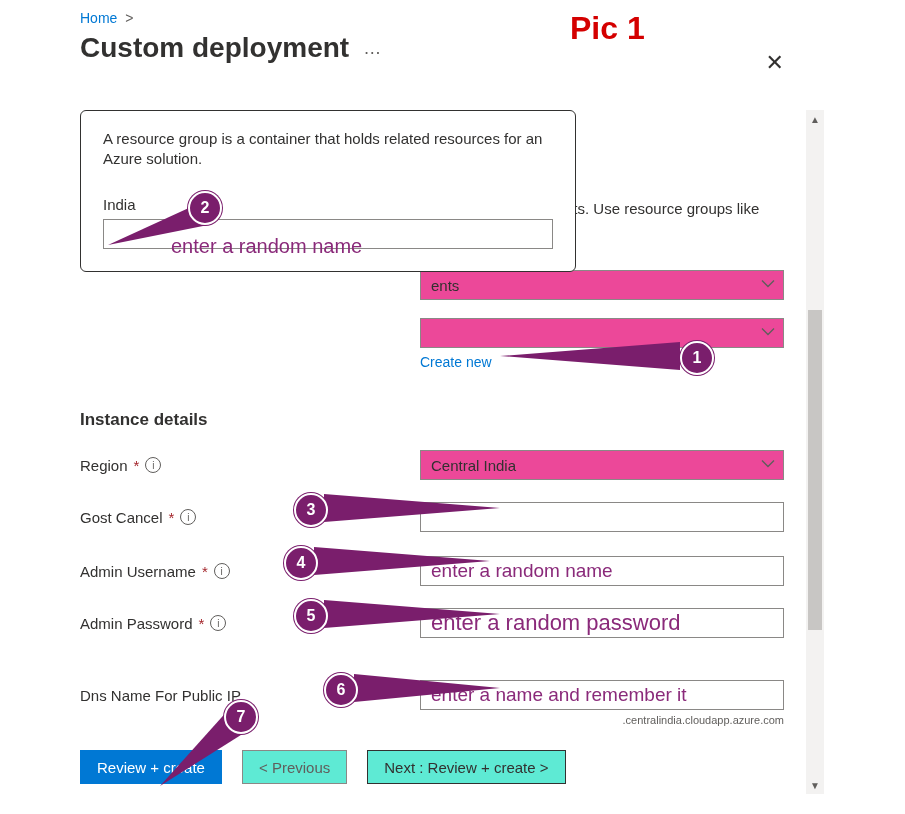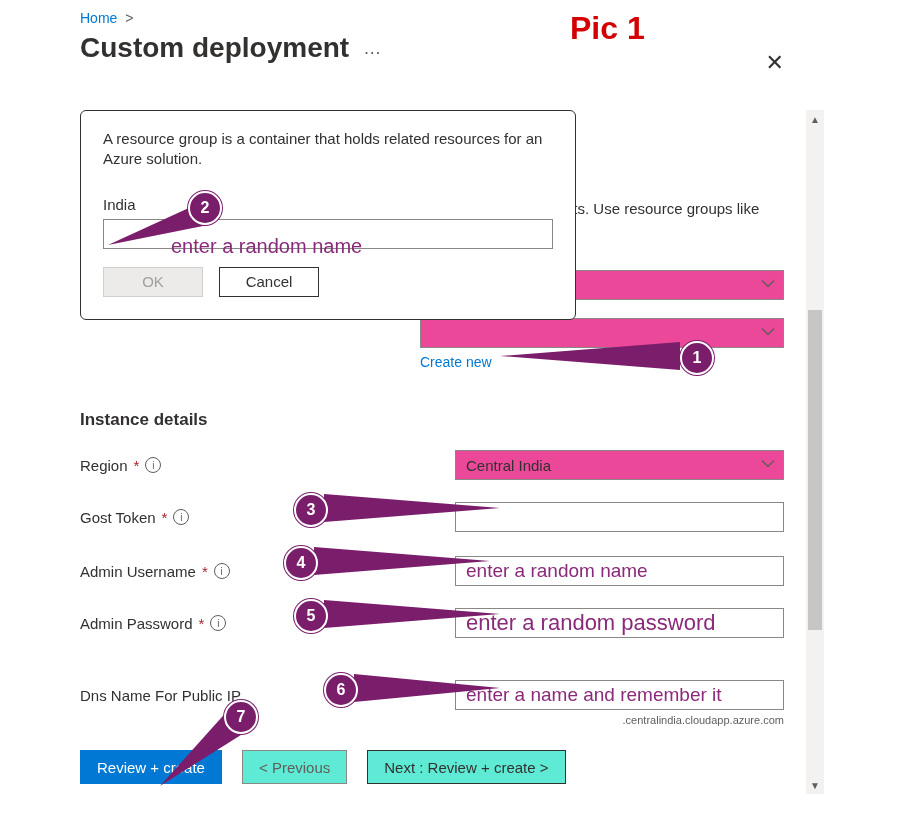--- a/index.html
+++ b/index.html
@@ -40,21 +40,21 @@
   .select-row { position:absolute; left:340px; right:0; height:30px; }
   .select-box { flex:1; border:1px solid var(--gray-border); height:30px; display:flex; align-items:center; padding:0 10px; font-size:15px; box-sizing:border-box; position:relative; background:#ec4899;}
   .select-box .chev { position:absolute; right:8px; top:50%; transform:translateY(-50%); }
   .sub-row { position:absolute; top:160px; left:340px; right:0; }
   .rg-row  { position:absolute; top:208px; left:340px; right:0; }
   .create-new { position:absolute; top:244px; left:340px; font-size:14px; }
   .create-new a { color:var(--azure-link); text-decoration:none; }
 
   .section-title { position:absolute; top:300px; left:0; font-size:17px; font-weight:600; }
 
-  .form-row { position:absolute; left:0; right:0; display:flex; align-items:center;gap:35px; }
+  .form-row { position:absolute; left:0; right:0; display:flex; align-items:center; }
   .form-row .label { width:340px; font-size:15px; display:flex; align-items:center; gap:6px; }
   .form-row .req { color:var(--required); }
   .info-icon { width:14px; height:14px; border:1px solid var(--muted); border-radius:50%; display:inline-flex; align-items:center; justify-content:center; font-size:10px; color:var(--muted); }
   .form-row .field { flex:1; }
   .form-row input[type=text], .form-row .select-box { width:100%; height:30px; border:1px solid var(--gray-border); font-size:15px; padding:2px 10px; box-sizing:border-box; font-family:inherit; }
   .row-region  { top:340px; }
   .row-token   { top:392px; }
   .row-user    { top:446px; }
   .row-pass    { top:498px; }
   .row-dns     { top:570px; }
@@ -153,21 +153,21 @@
             <svg width="14" height="14">
                 <path d="M1 4 L7 10 L13 4" stroke="#605e5c" fill="none" stroke-width="1.4"></path>
               </svg>
           </span>
         </div>
       </div>
     </div>
 
     <div class="form-row row-token">
       <div class="label">
-        <span>Gost Token</span>
+        <span>Gost Cancel</span>
         <span class="req">*</span>
         <span class="info-icon">i</span>
       </div>
       <div class="field">
         <input type="text" value="" style="">
       </div>
     </div>
 
     <div class="form-row row-user">
       <div class="label">
@@ -199,24 +199,20 @@
         <input type="text" style="color: var(--purple-text); font-size: 19px;" value="enter a name and remember it">
       </div>
     </div>
     <div class="dns-suffix">.centralindia.cloudapp.azure.com</div>
 
     <div class="callout">
       <p>A resource group is a container that holds related resources for an Azure solution.</p>
       <div class="label">India</div>
       <input type="text" style="">
       <div class="annot-text" style="top:124px; left:90px;">enter a random name</div>
-      <div class="buttons">
-        <button class="ok">OK</button>
-        <button class="cancel">Cancel</button>
-      </div>
     </div>
 
   </div>
 
   <div class="footer">
     <button class="btn-primary">Review + create</button>
     <button class="btn-secondary">&lt; Previous</button>
     <button class="btn-secondary next">Next : Review + create &gt;</button>
   </div>
 

